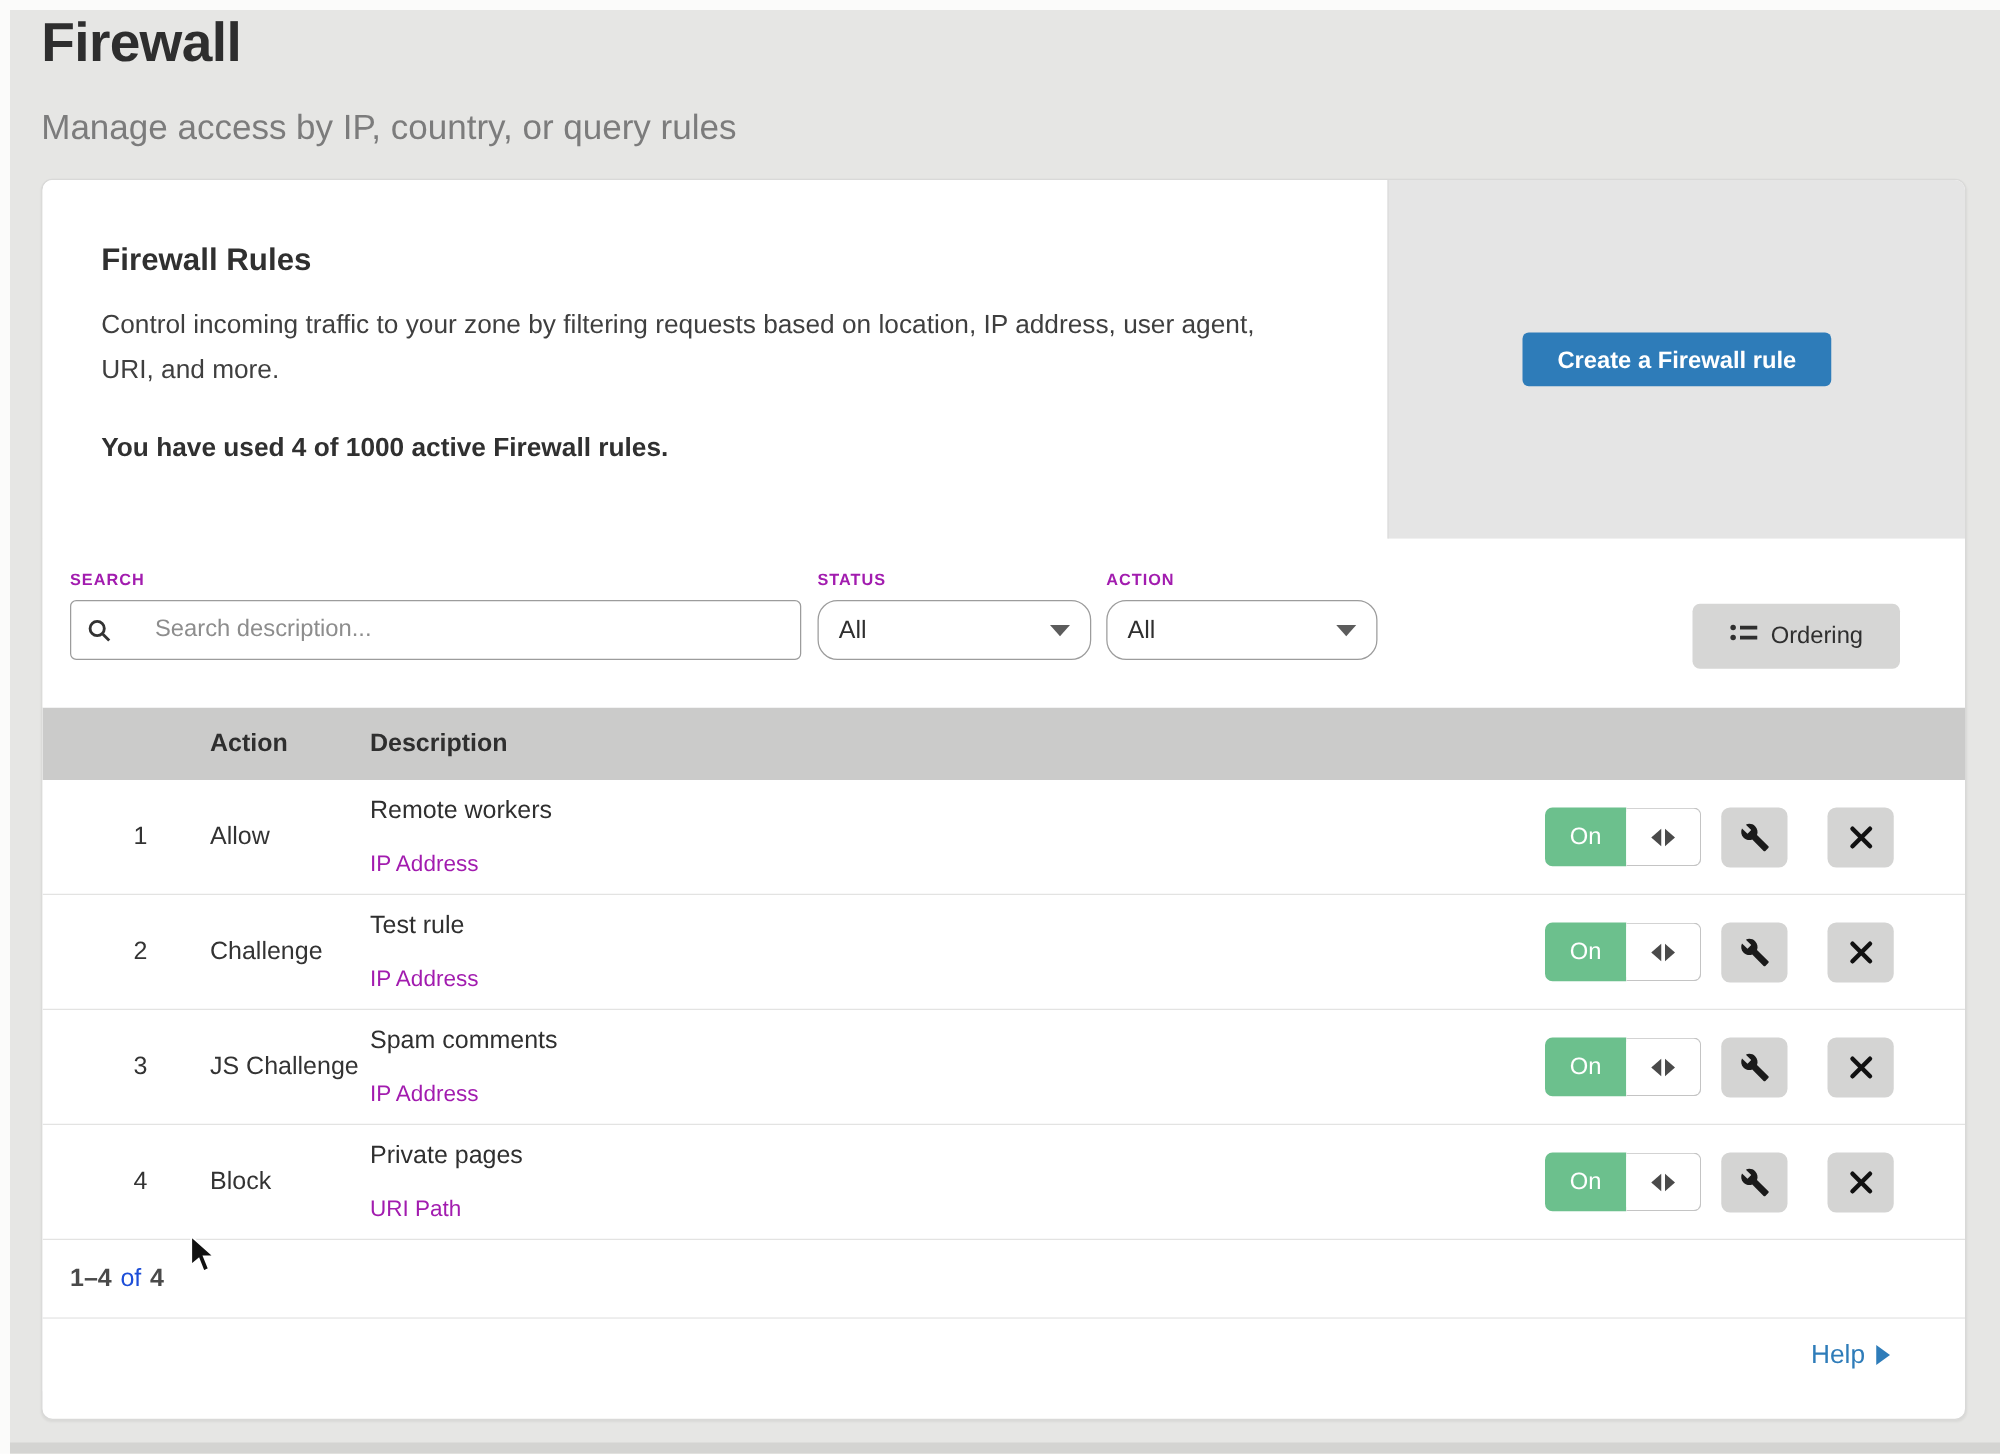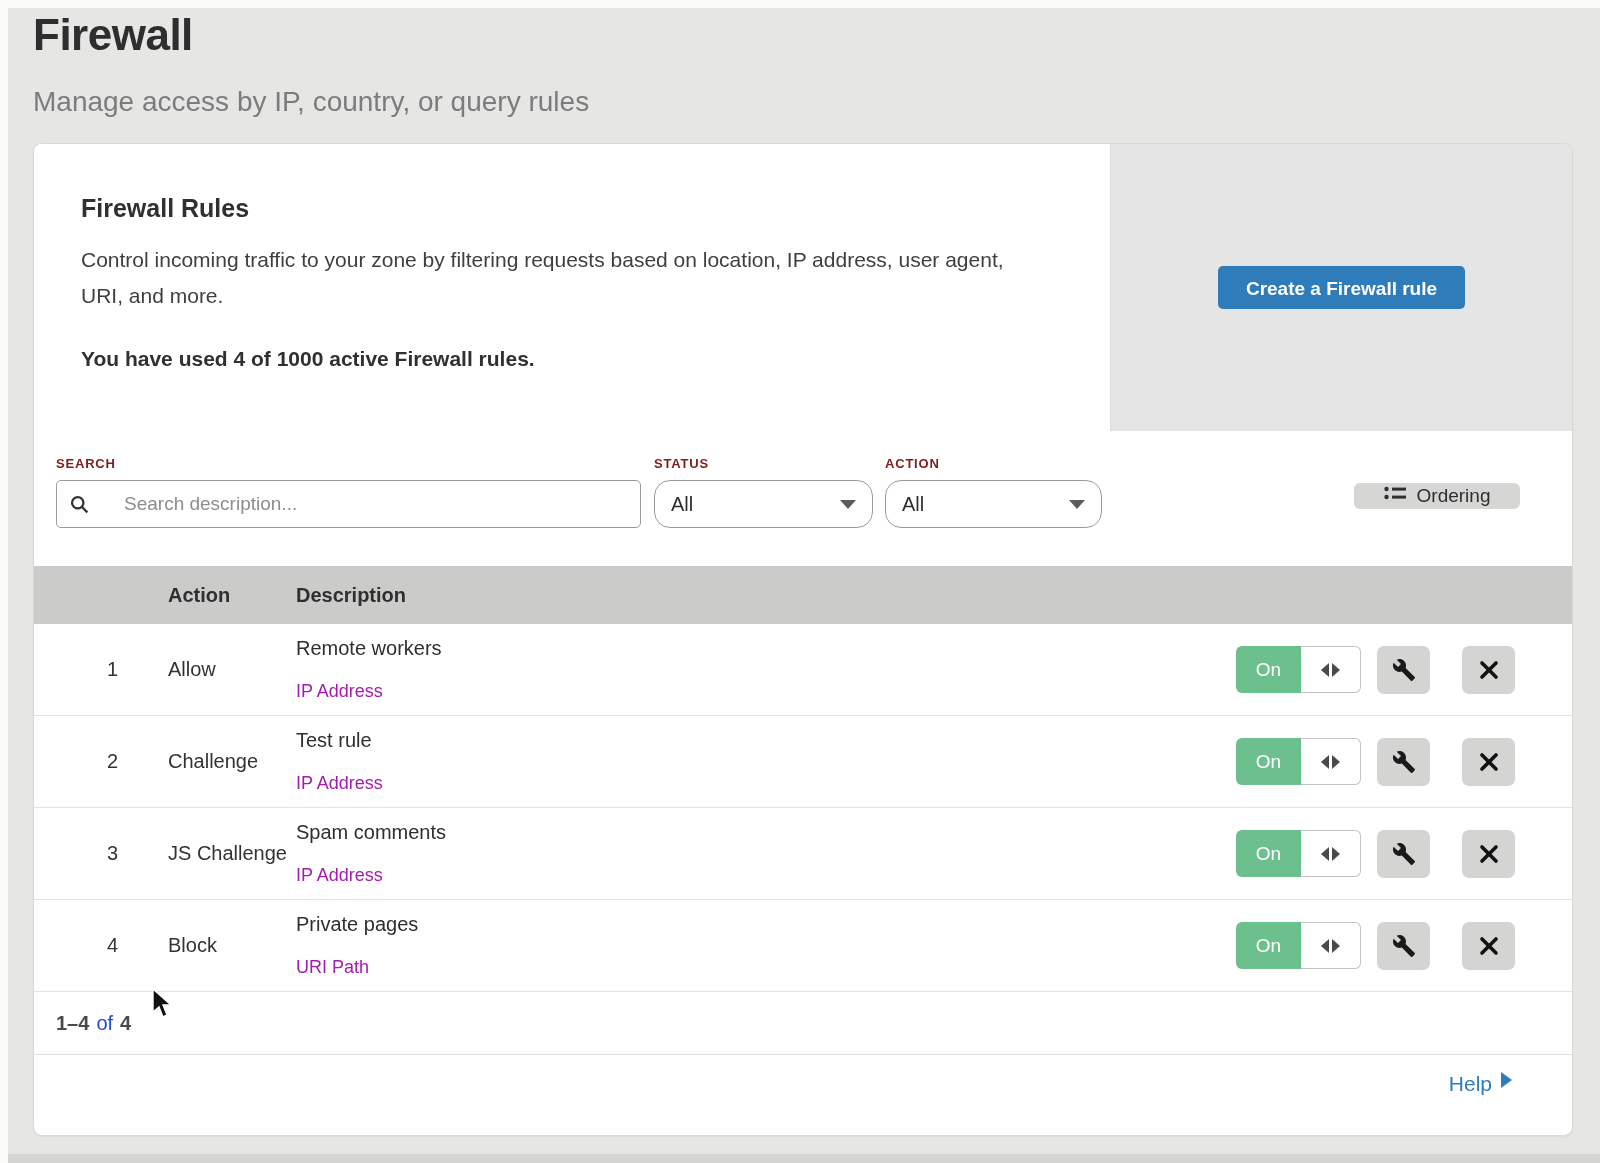--- a/index.html
+++ b/index.html
@@ -42,21 +42,21 @@
   .create-btn {
     background:#2e7cb9; color:#fff; font-size:19px; font-weight:700;
     font-family:inherit; border:none; border-radius:5px;
     padding:12px 24px; min-width:247px; height:43px; cursor:pointer;
   }
 
   
   .filters { position:relative; height:135px; background:#fff; }
   .filter-label {
     position:absolute; top:25px; font-size:13px; font-weight:700;
-    letter-spacing:0.8px; color:#7f1d1d;
+    letter-spacing:0.8px; color:#a21caf;
   }
   .lbl-search { left:22px; } .lbl-status { left:620px; } .lbl-action { left:851px; }
   .search-box {
     position:absolute; left:22px; top:49px; width:585px; height:48px;
     border:1.5px solid #9c9c9c; border-radius:5px; background:#fff;
     display:flex; align-items:center; padding:0 12px;gap:24px;
   }
   .search-box svg { flex:0 0 auto; margin-right:10px; }
   .search-input {
     border:none; outline:none; flex:1; font-size:19px; color:#333;
@@ -69,21 +69,21 @@
     justify-content:space-between; padding:0 16px; font-size:20px; color:#2f2f2f;
     cursor:pointer;
   }
   .sel-status { left:620px; width:219px; }
   .sel-action { left:851px; width:217px; }
   .caret-down {
     width:0; height:0; border-left:8px solid transparent; border-right:8px solid transparent;
     border-top:9px solid #5c5c5c;
   }
   .ordering-btn {
-    position:absolute; left:1320px; top:52px; width:166px; height:26px;
+    position:absolute; left:1320px; top:52px; width:166px; height:52px;
     background:#d6d6d5; border:none; border-radius:6px; cursor:pointer;
     display:flex; align-items:center; justify-content:center; gap:11px;
     font-size:19px; color:#2f2f2f; font-family:inherit;
   }
 
   
   .thead {
     height:58px; background:#cbcbca; display:flex; align-items:center;
     font-size:20px; font-weight:700; color:#2f2f2f;
   }
@@ -129,21 +129,21 @@
     border-bottom:1px solid #e0e0df; font-size:20px; background:#fff;
   }
   .pg-range, .pg-total { font-weight:700; color:#4a4a4a; }
   .pg-of { color:#1d4ed8; margin:0 7px; }
   .help-row {
     height:58px; display:flex; align-items:center; justify-content:flex-end;
     padding-right:60px; background:#fff;
   }
   .help-link {
     color:#2e7cb9; font-size:21px; text-decoration:none; display:flex;
-    align-items:flex-start; gap:9px; cursor:pointer;
+    align-items:center; gap:9px; cursor:pointer;
   }
   .help-arrow { width:0; height:0; border-top:8px solid transparent; border-bottom:8px solid transparent; border-left:11px solid #2e7cb9; }
 
   .cursor { position:absolute; left:143px; top:980px; z-index:50; pointer-events:none; }
 </style>
 </head>
 <body>
 
 <div class="stage">
 

